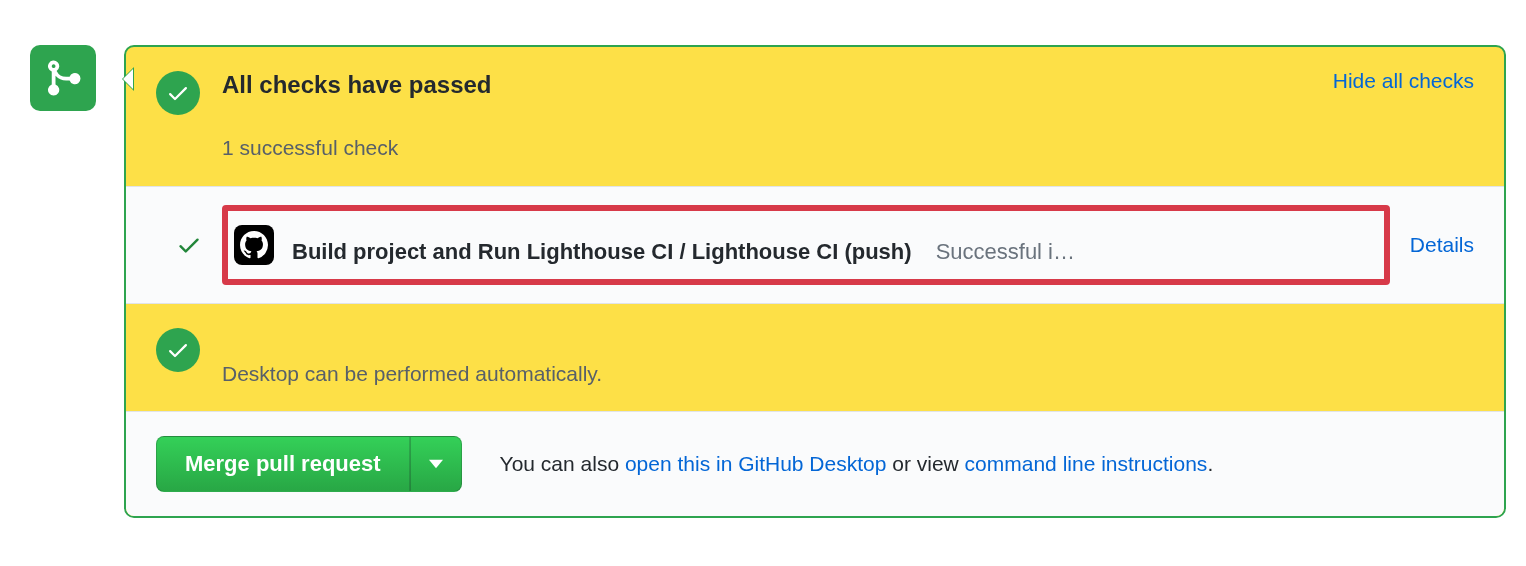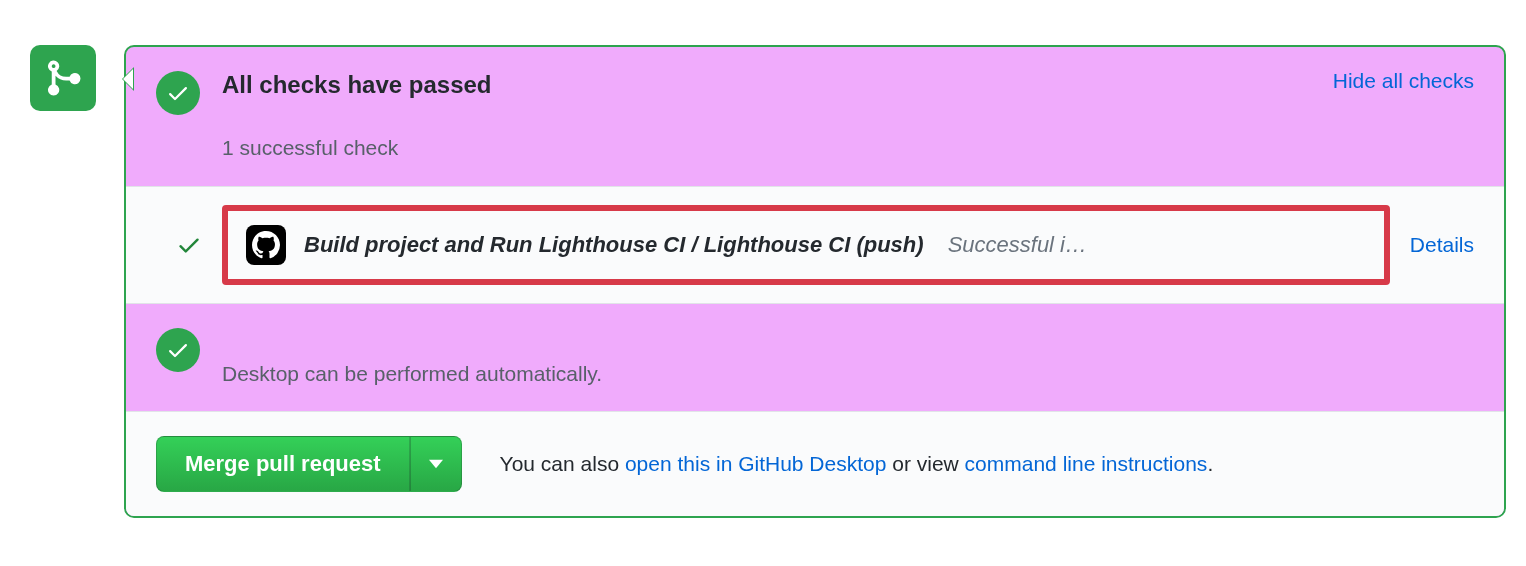--- a/index.html
+++ b/index.html
@@ -28,21 +28,21 @@
     right: -14px;
     top: 22px;
     border: 10px solid transparent;
     border-right-color: #2ea44f;
     display: none;
   }
   .merge-panel {
     flex: 1;
     border: 2px solid #2ea44f;
     border-radius: 10px;
-    background: #f0abfc;
+    background: #fde047;
     position: relative;
   }
   .merge-panel::before {
     content: '';
     position: absolute;
     left: -16px;
     top: 20px;
     width: 0; height: 0;
     border: 12px solid transparent;
     border-right-color: #2ea44f;
@@ -108,26 +108,25 @@
     width: 66px;
     display: flex;
     justify-content: center;
     flex-shrink: 0;
   }
   .check-icon-col svg { fill: #22863a; }
   .highlight-box {
     border: 6px solid #d73a49;
     border-radius: 4px;
     display: flex;
-    align-items: center;
-    padding: 14px 18px;
+    align-items: flex-end;
+    padding: 14px 6px;
     flex: 1;
     margin-right: 20px;
     min-width: 0;
-    font-style: italic;
   }
   .gh-logo {
     width: 40px;
     height: 40px;
     border-radius: 8px;
     background: #000;
     display: flex;
     align-items: center;
     justify-content: center;
     flex-shrink: 0;

